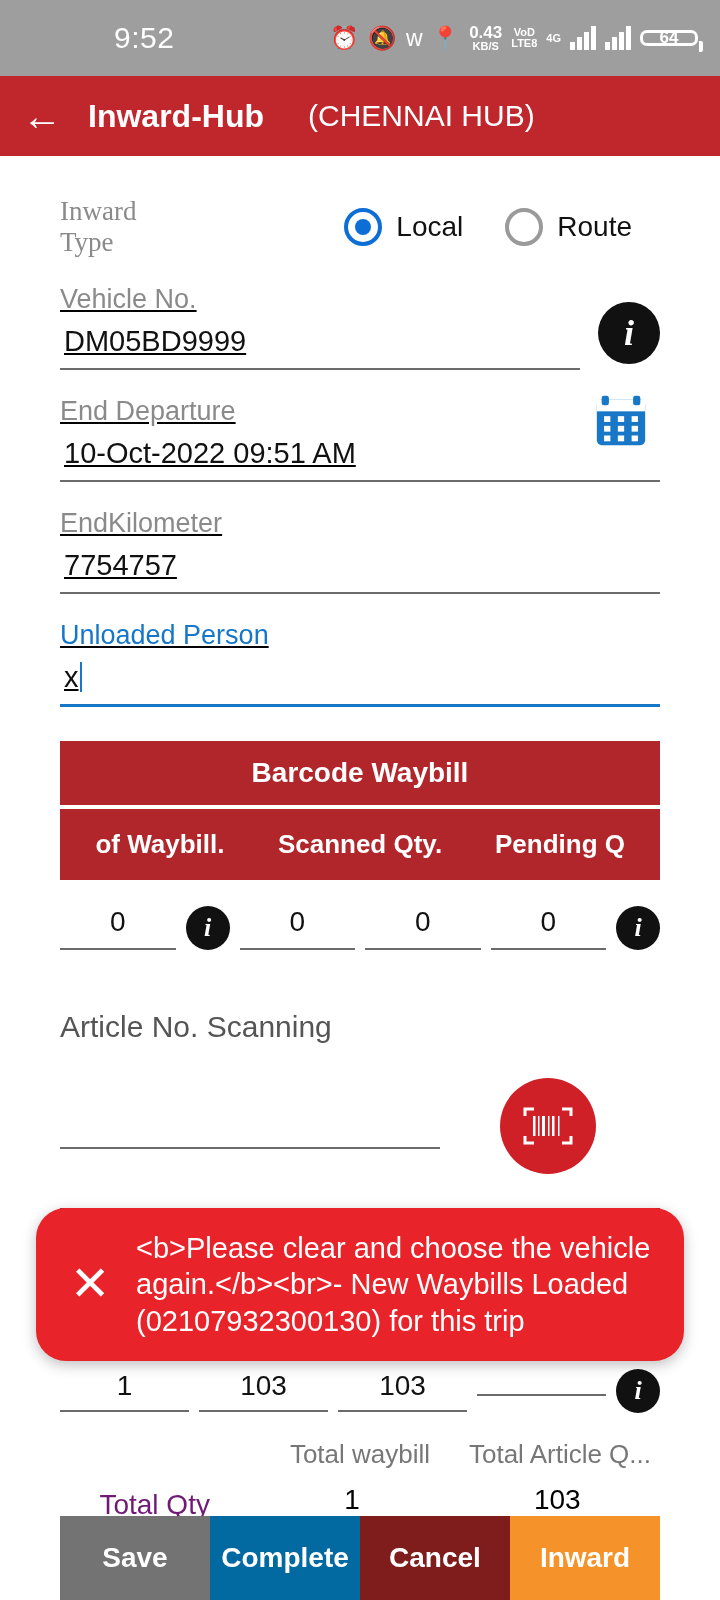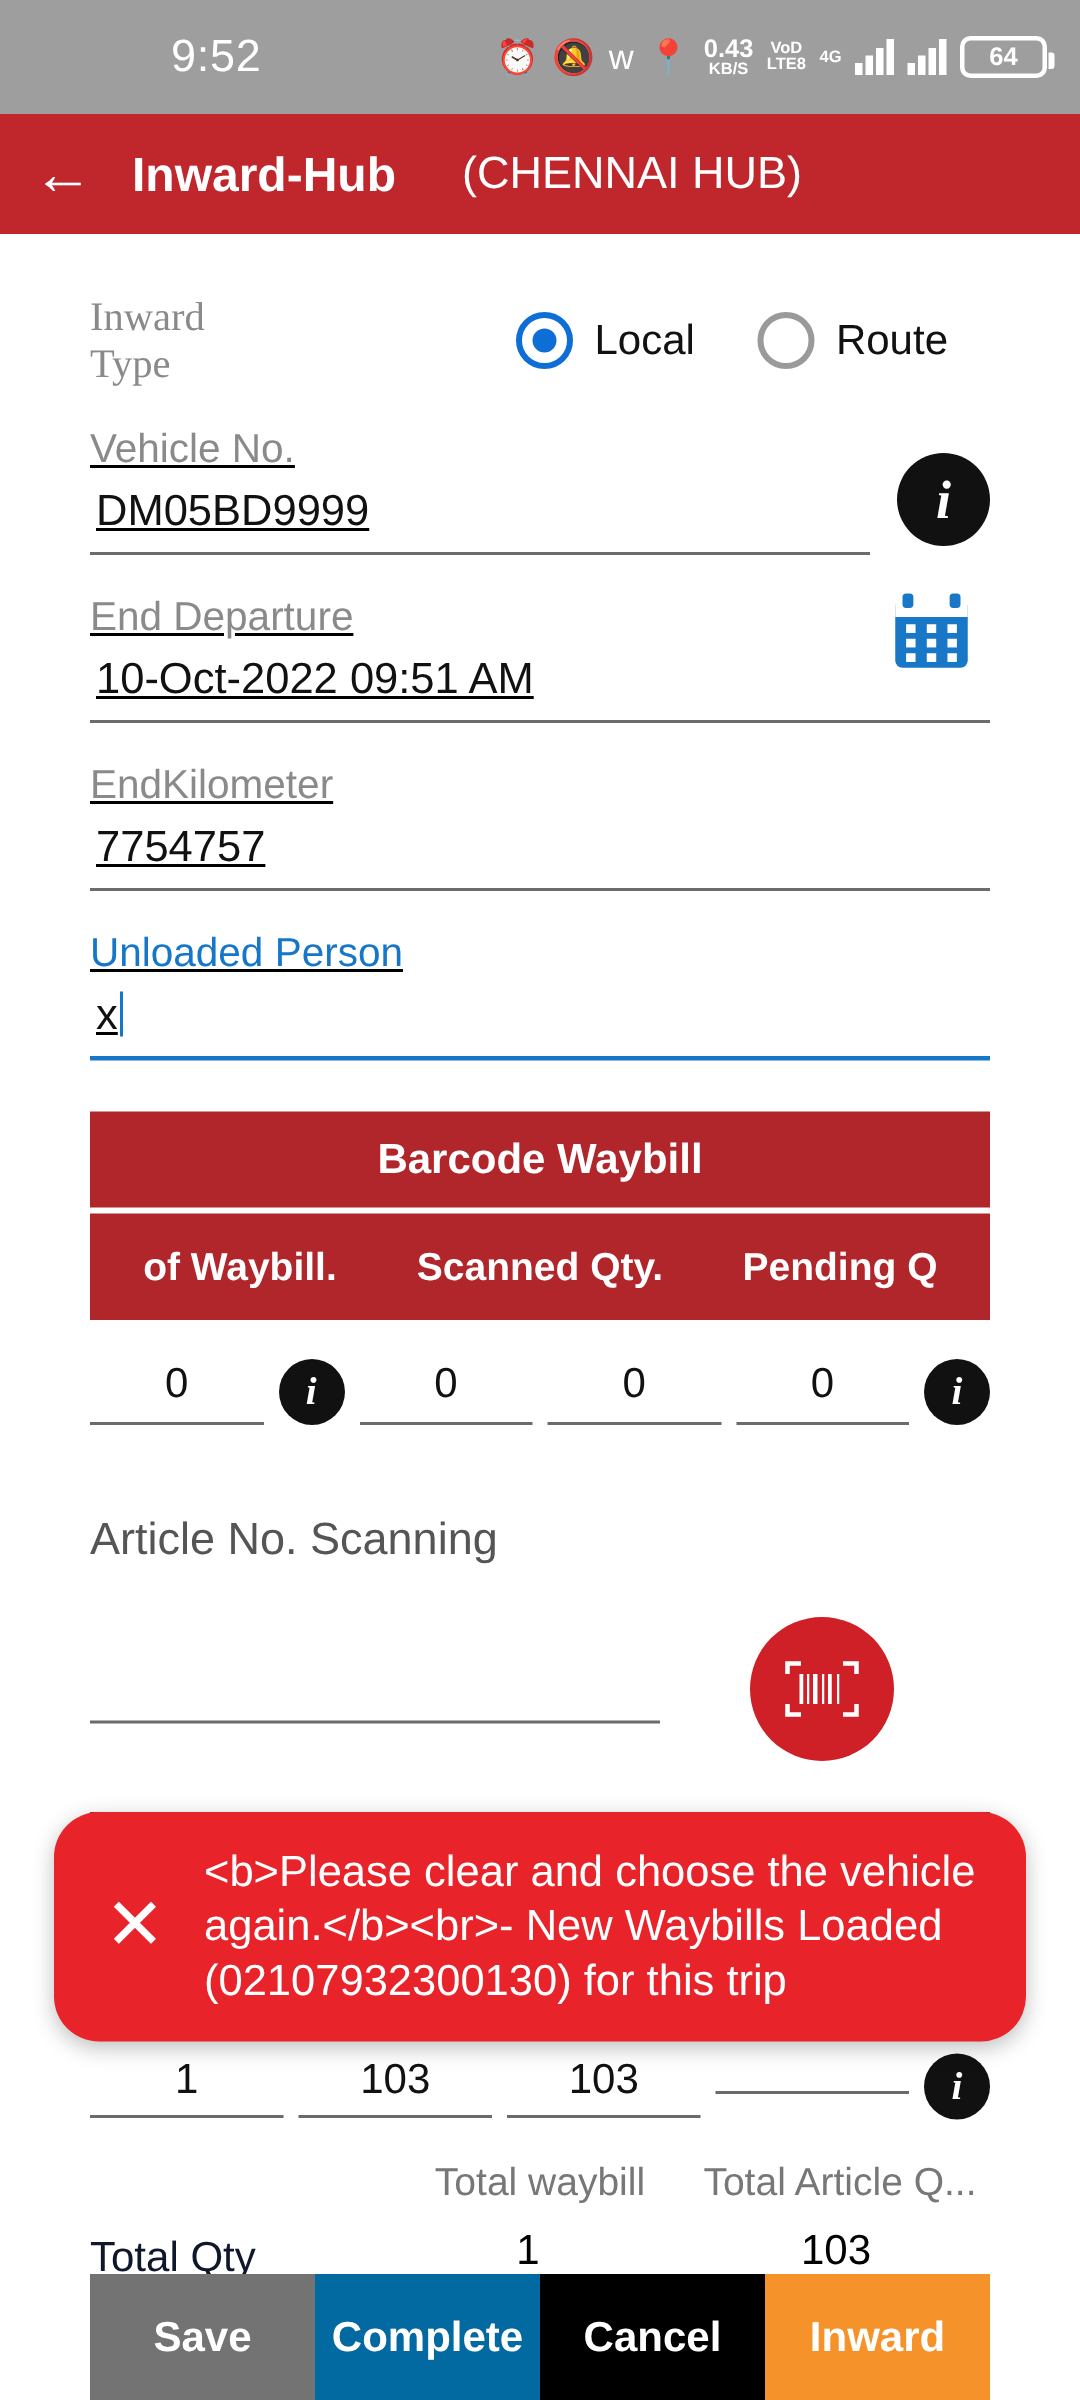--- a/index.html
+++ b/index.html
@@ -21,21 +21,21 @@
   .status-right { display: flex; align-items: center; gap: 9px; }
   .sicon { font-size: 23px; line-height: 1; display: inline-block; }
   .netblock { display: flex; flex-direction: column; align-items: center; line-height: 1; }
   .netblock .t { font-size: 17px; font-weight: 700; }
   .netblock .b { font-size: 11px; font-weight: 700; }
   .bars { display: flex; align-items: flex-end; gap: 2px; height: 24px; }
   .bars i { display: block; width: 5px; background: #ffffff; }
   .bars i:nth-child(1){height:8px}.bars i:nth-child(2){height:13px}
   .bars i:nth-child(3){height:18px}.bars i:nth-child(4){height:24px}
   .battery {
-    border: 3px solid #ffffff; border-radius: 7px; width: 58px; height: 28px;
+    border: 3px solid #ffffff; border-radius: 7px; width: 58px; height: 16px;
     font-size: 17px; display: flex; align-items: center; justify-content: center;
     position: relative; font-weight: 600;
   }
   .battery:after{content:"";position:absolute;right:-8px;top:8px;width:4px;height:11px;background:#fff;border-radius:0 2px 2px 0;}
 
   
   .appbar {
     height: 80px; background: #c0272d; color: #fff;
     display: flex; align-items: center; padding: 0 22px; gap: 26px;
   }
@@ -110,42 +110,42 @@
     margin-left: 60px; width: 96px; height: 96px; border-radius: 50%;
     background: #cf2027; display: flex; align-items: center; justify-content: center;
   }
 
   .mw-table { margin-top: 4px; }
   .mw-row { display: flex; align-items: center; margin-top: 22px; gap: 10px; }
   .mw-cell { flex: 1; text-align: center; font-size: 28px; color: #111; border-bottom: 2px solid #6b6b6b; padding-bottom: 8px; }
   .sublabel-row { display: flex; margin-top: 26px; }
   .sublabel-row span { flex: 1; text-align: center; font-size: 26px; color: #777; }
   .totrow { display: flex; align-items: center; margin-top: 14px; }
-  .totrow .tl { flex: 1; font-size: 28px; color: #0f172a; }
+  .totrow .tl { flex: 1; font-size: 28px; color: #701a75; text-align: center; }
   .totrow .tc { flex: 1; text-align: center; font-size: 28px; border-bottom: 2px solid #6b6b6b; padding-bottom: 8px; margin: 0 8px;}
 
   
   .toast {
     position: absolute; left: 36px; right: 36px; top: 1208px;
     background: #e8232a; color: #fff; border-radius: 30px;
     display: flex; align-items: center; gap: 18px; padding: 22px 26px;
     box-shadow: 0 4px 14px rgba(0,0,0,.25);
   }
   .toast .x { font-size: 48px; line-height: 1; font-weight: 300; flex: none; width: 56px; text-align: center; }
   .toast .msg { font-size: 29px; line-height: 1.25; }
 
   
   .btnbar { position: absolute; left: 60px; right: 60px; bottom: 0; display: flex; }
   .btn {
     flex: 1; text-align: center; color: #fff; font-size: 28px; font-weight: 700;
     padding: 26px 0;
   }
   .btn.save { background: #737373; }
   .btn.complete { background: #0369a1; }
-  .btn.cancel { background: #000000; }
+  .btn.cancel { background: #7f1d1d; }
   .btn.inward { background: #f5932a; }
 </style>
 </head>
 <body>
 
 <div id="app">
 
   <div class="statusbar">
     <div class="status-time">9:52</div>
     <div class="status-right">

